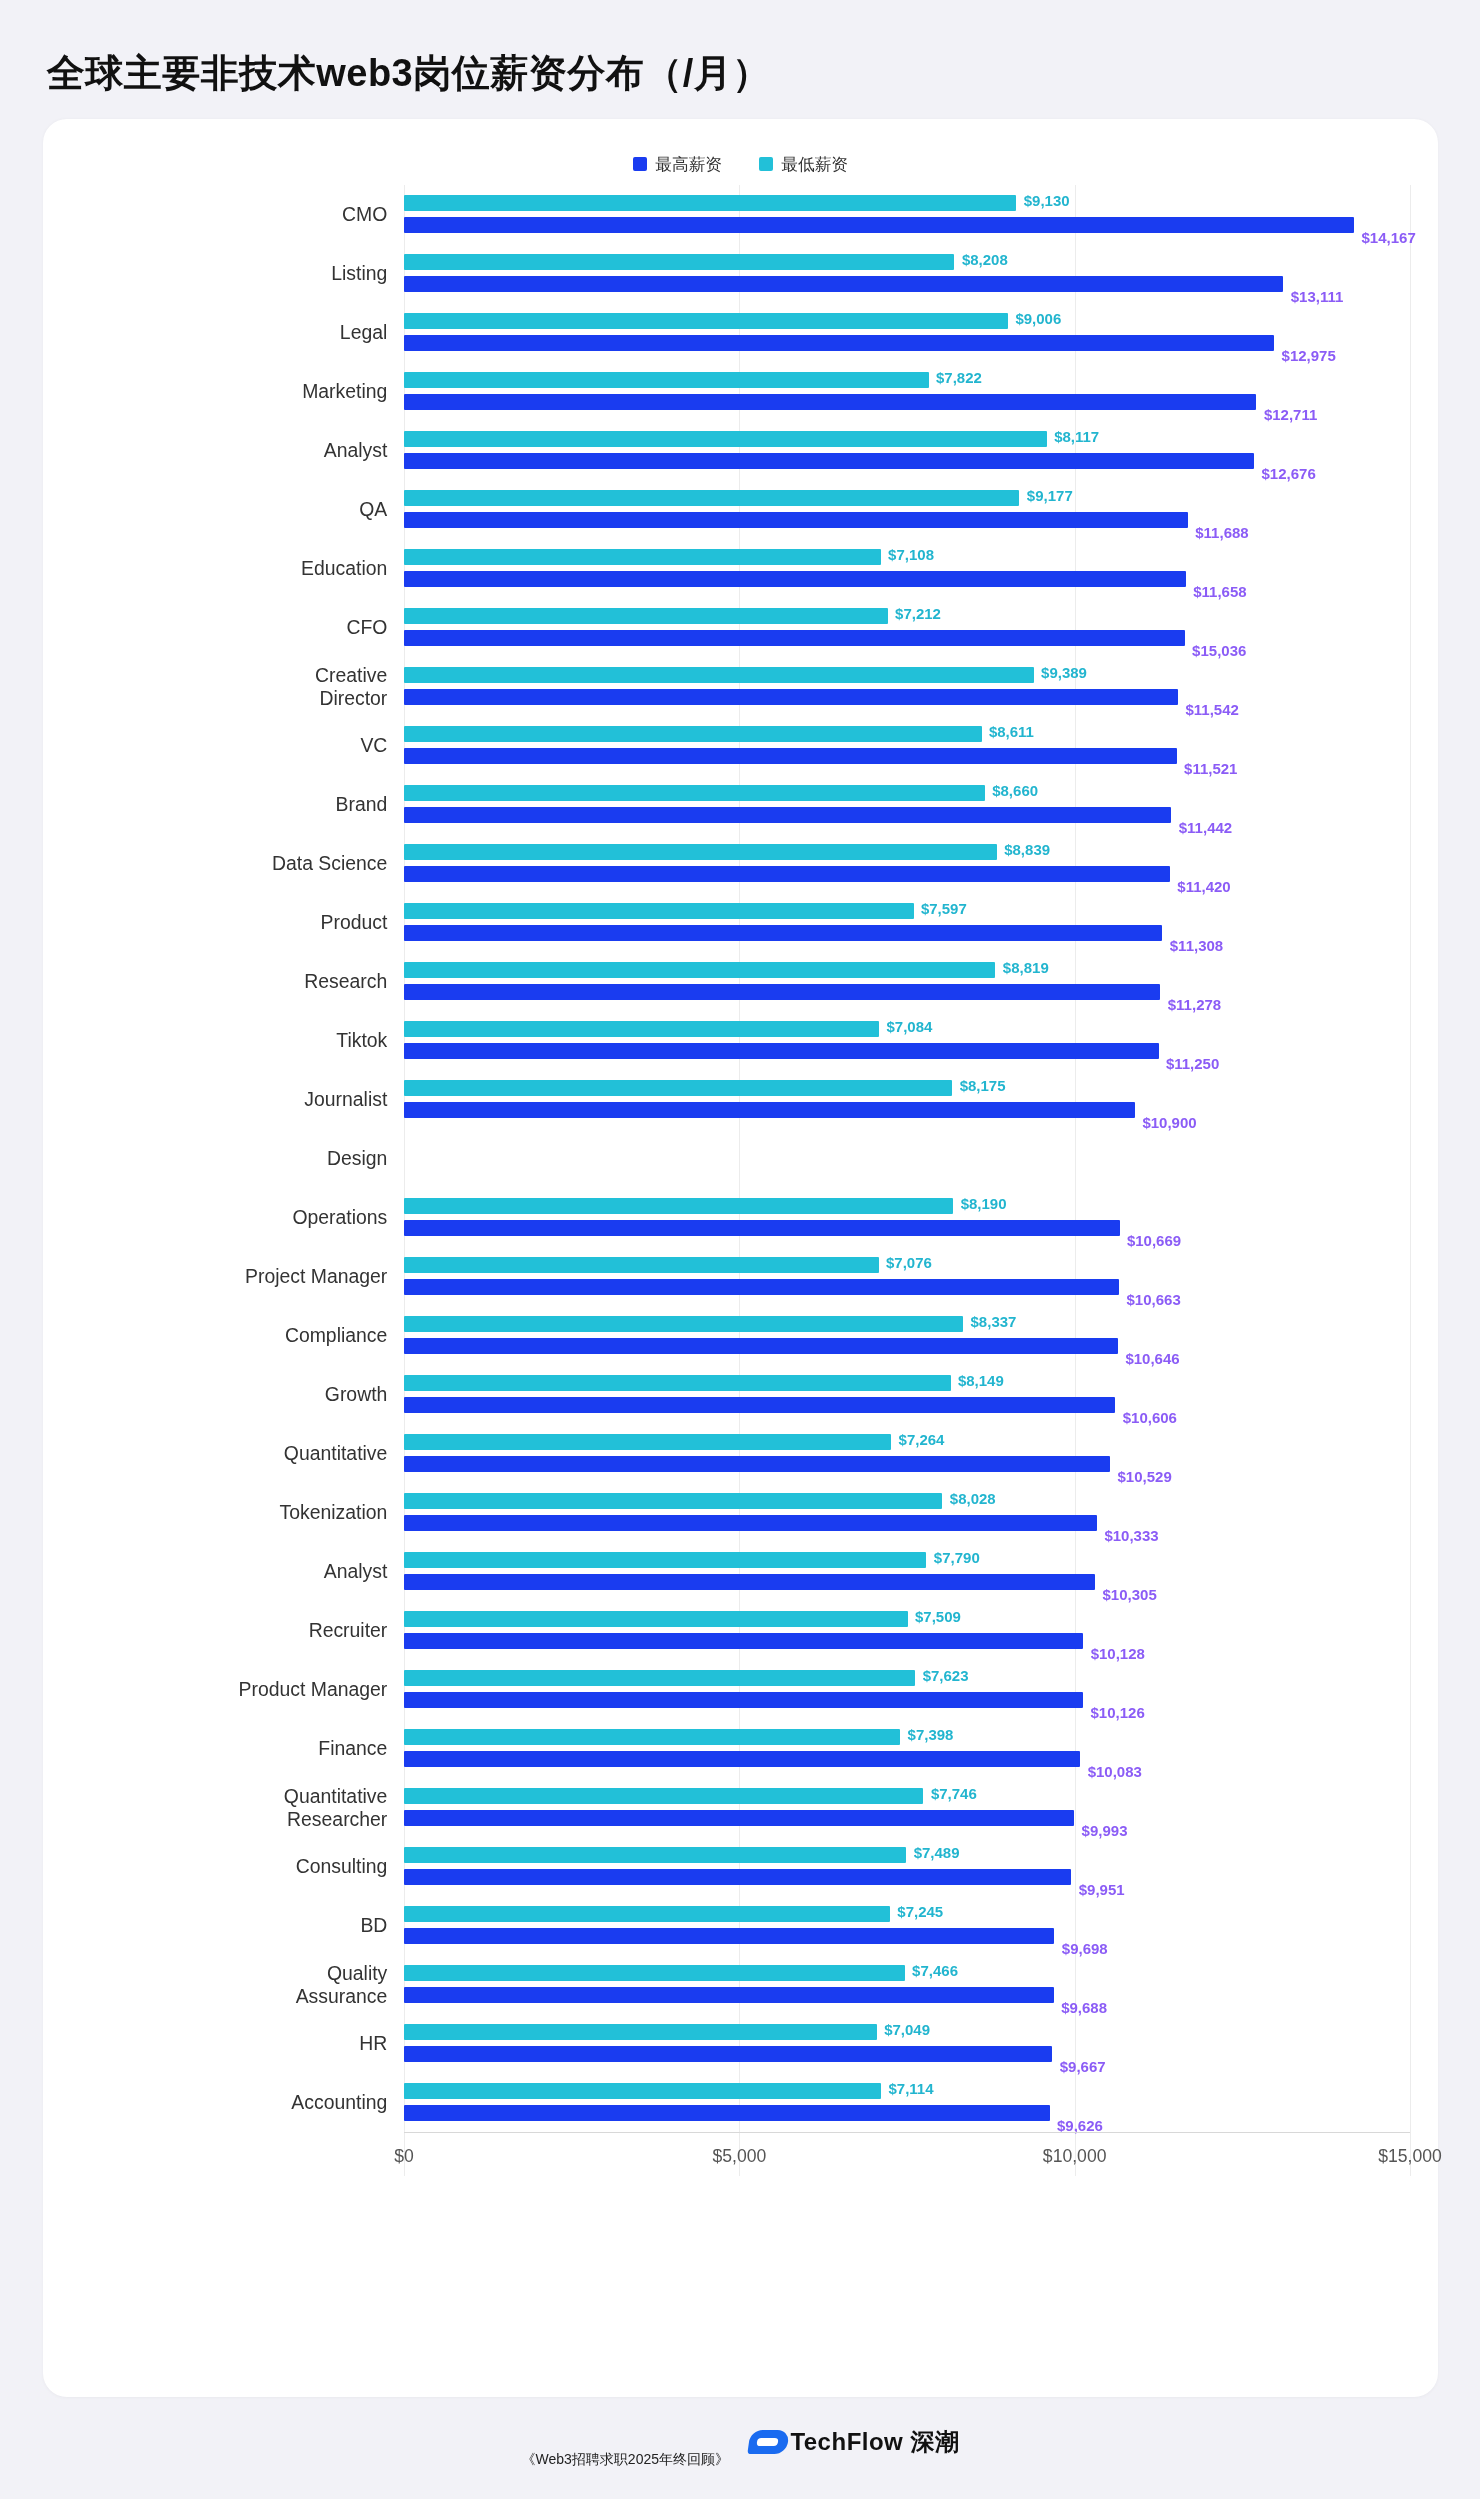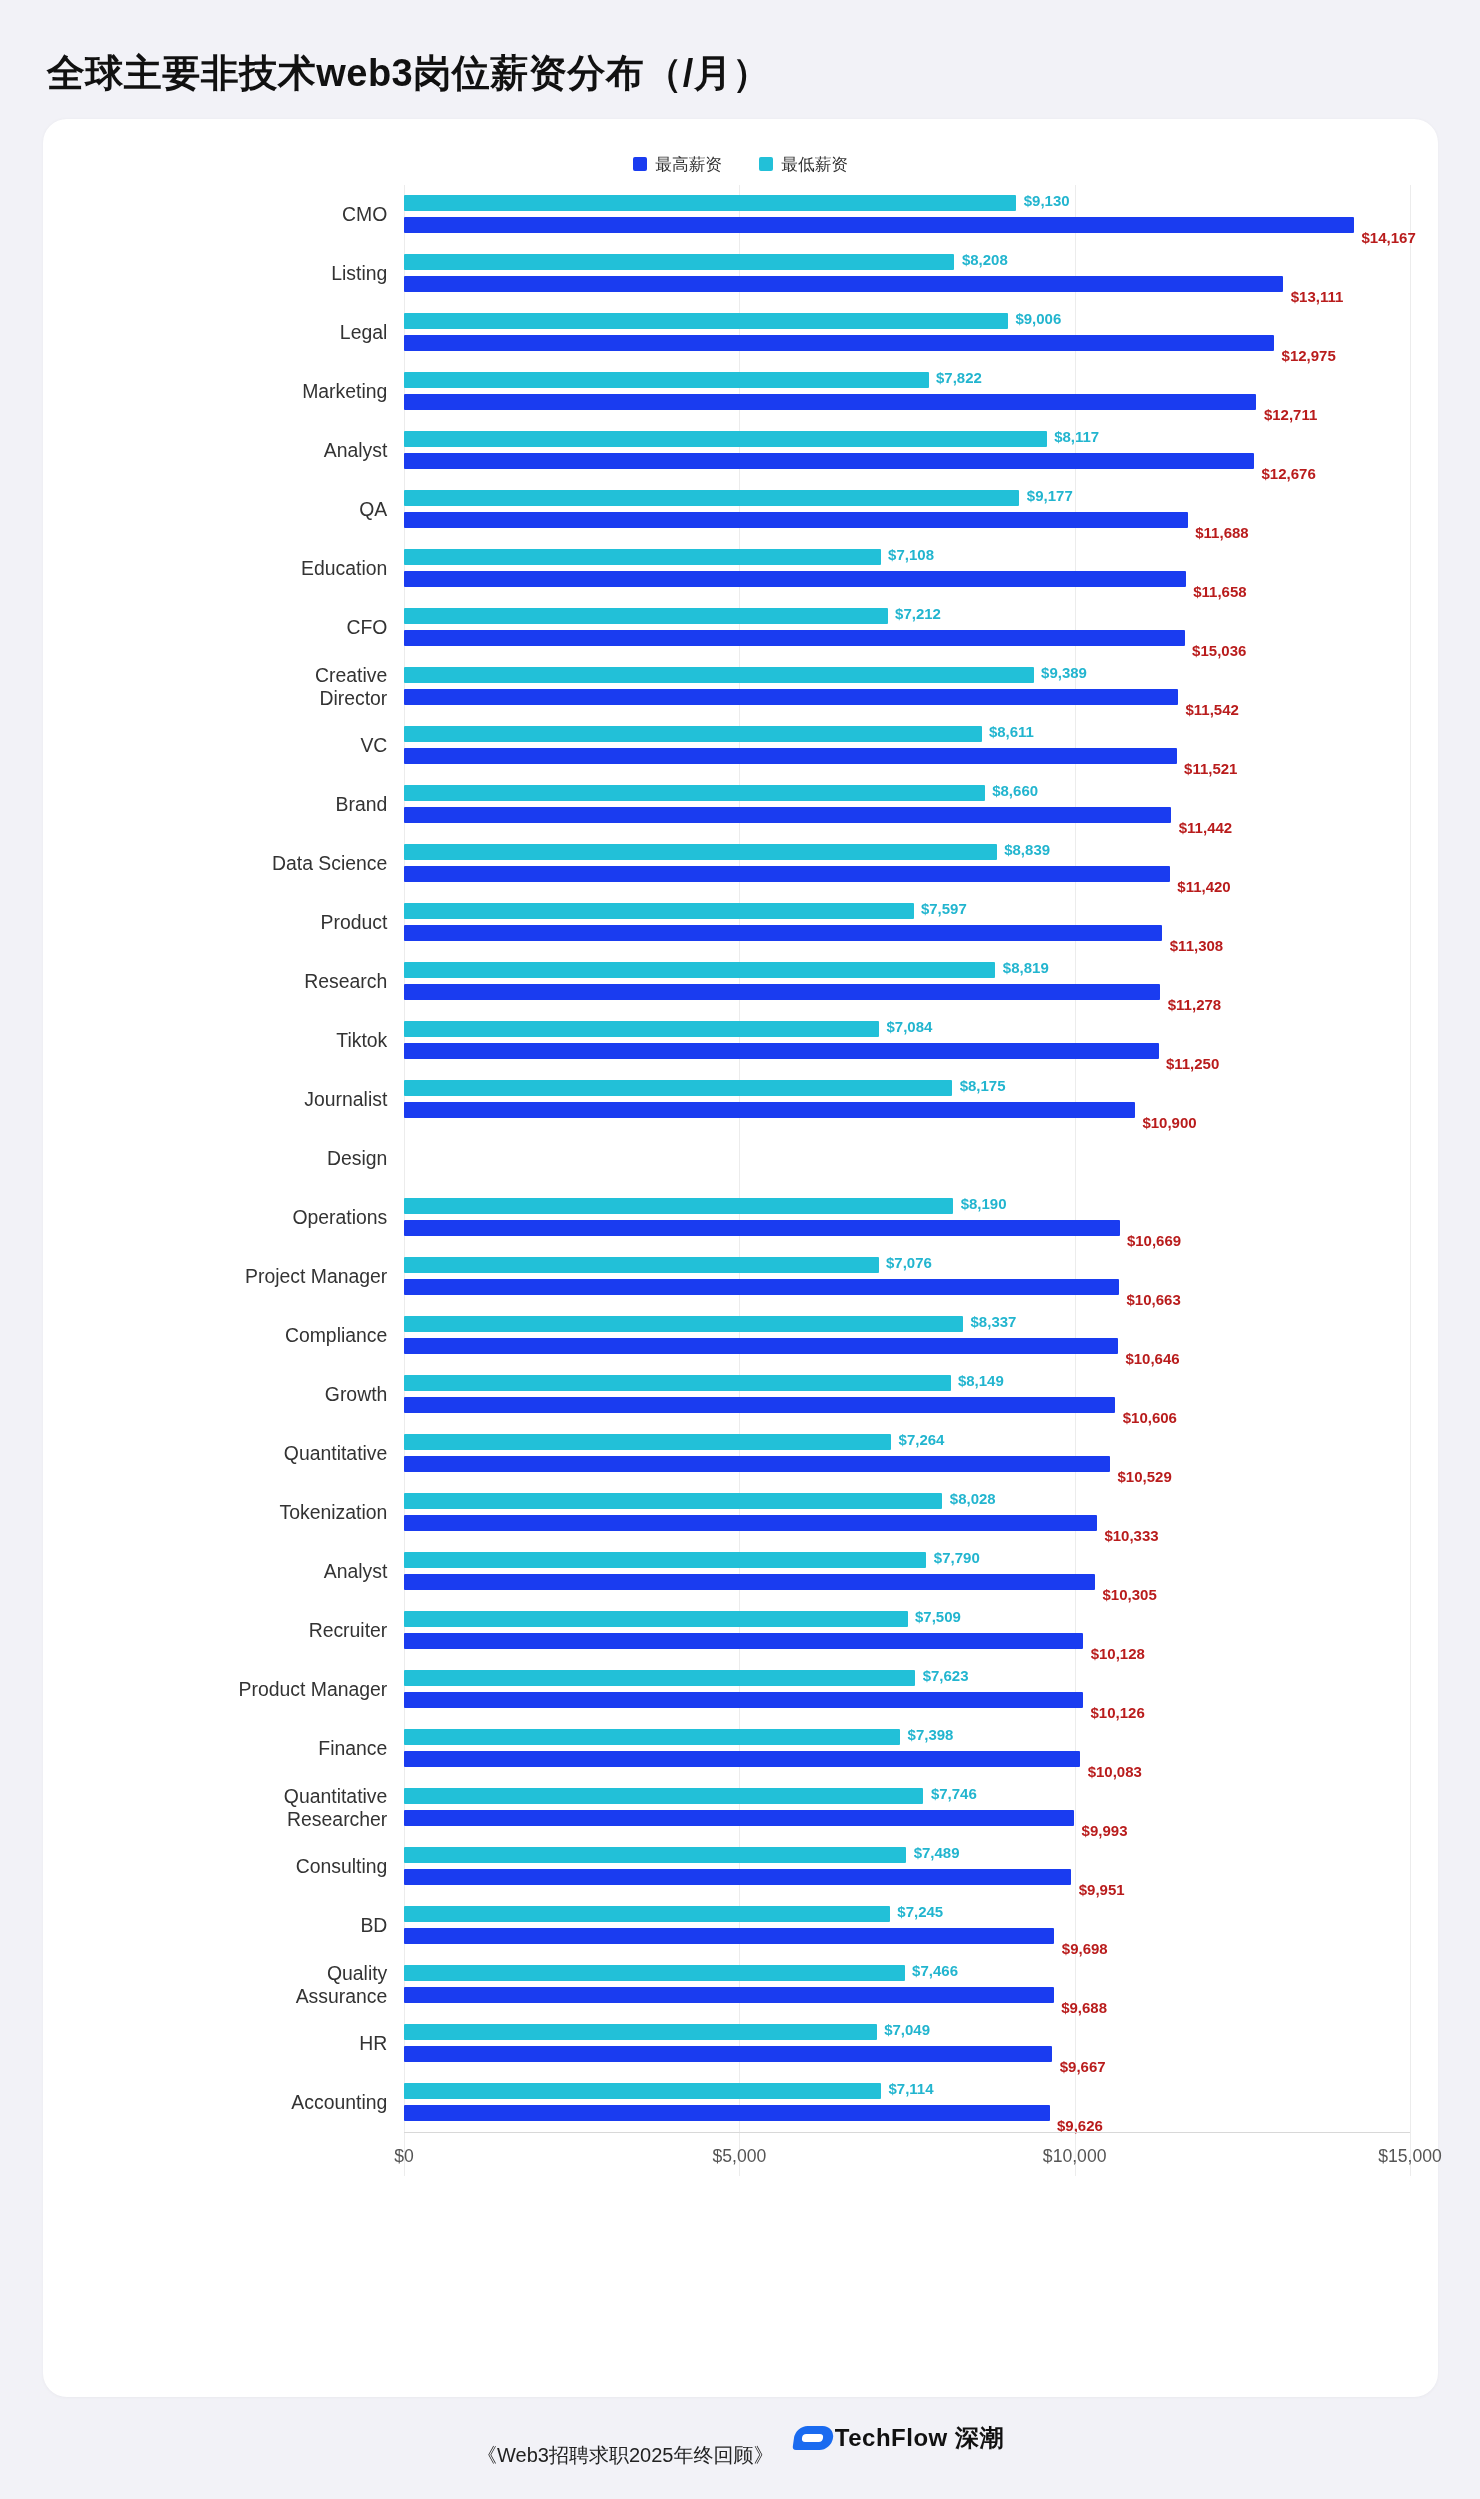--- a/index.html
+++ b/index.html
@@ -106,21 +106,21 @@
     font-size: 15px;
     white-space: nowrap;
     font-weight: bold;
   }
   .bar-value.min {
     top: 7.4px;
     color: #22b5cf;
   }
   .bar-value.max {
     top: 44px;
-    color: #b91c1c;
+    color: #8b5cf6;
   }
   .gridlines {
     position: absolute;
     left: 333px;
     right: 0;
     top: 0;
     bottom: 0;
     pointer-events: none;
   }
   .gridline {
@@ -148,21 +148,21 @@
     position: absolute;
     left: 0;
     right: 0;
     bottom: 31px;
     display: flex;
     justify-content: center;
     align-items: center;
     gap: 20.4px;
   }
   .footer-text {
-    font-size: 20px;
+    font-size: 14px;
     color: #222222;
     margin-top: 36px;
   }
   .brand {
     display: flex;
     align-items: center;
     gap: 2px;
   }
   .brand-mark {
     width: 39px;

